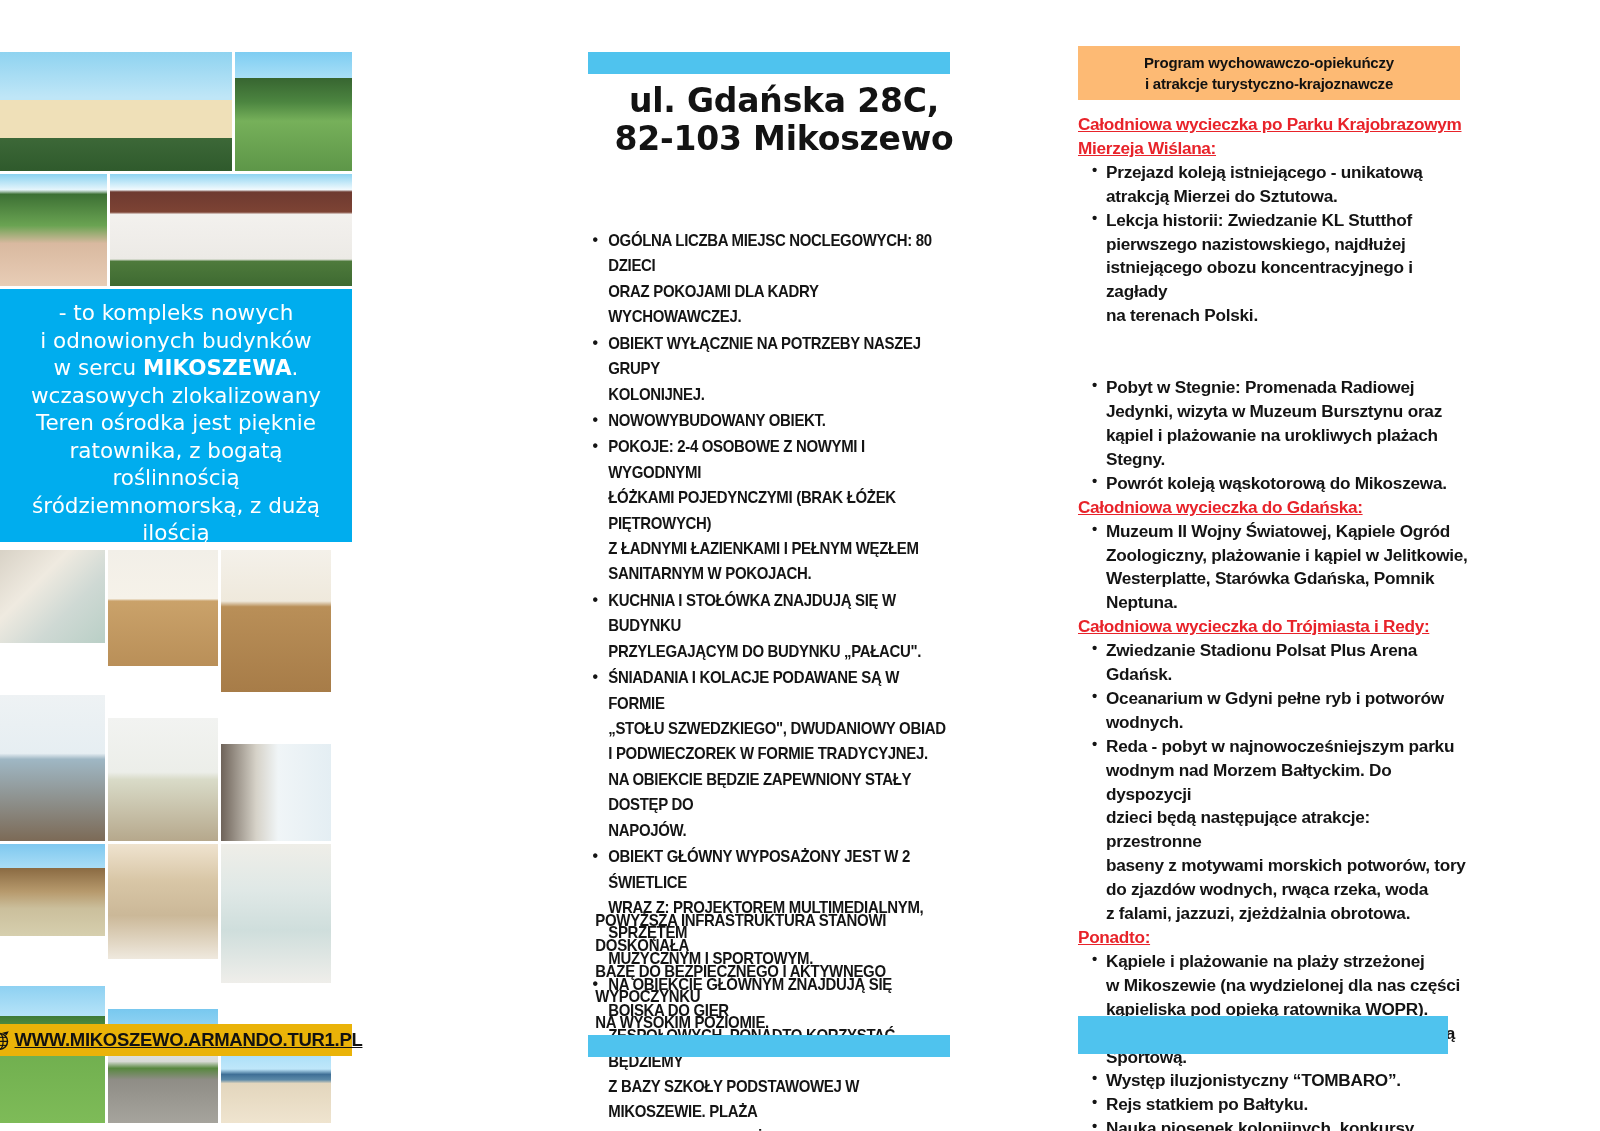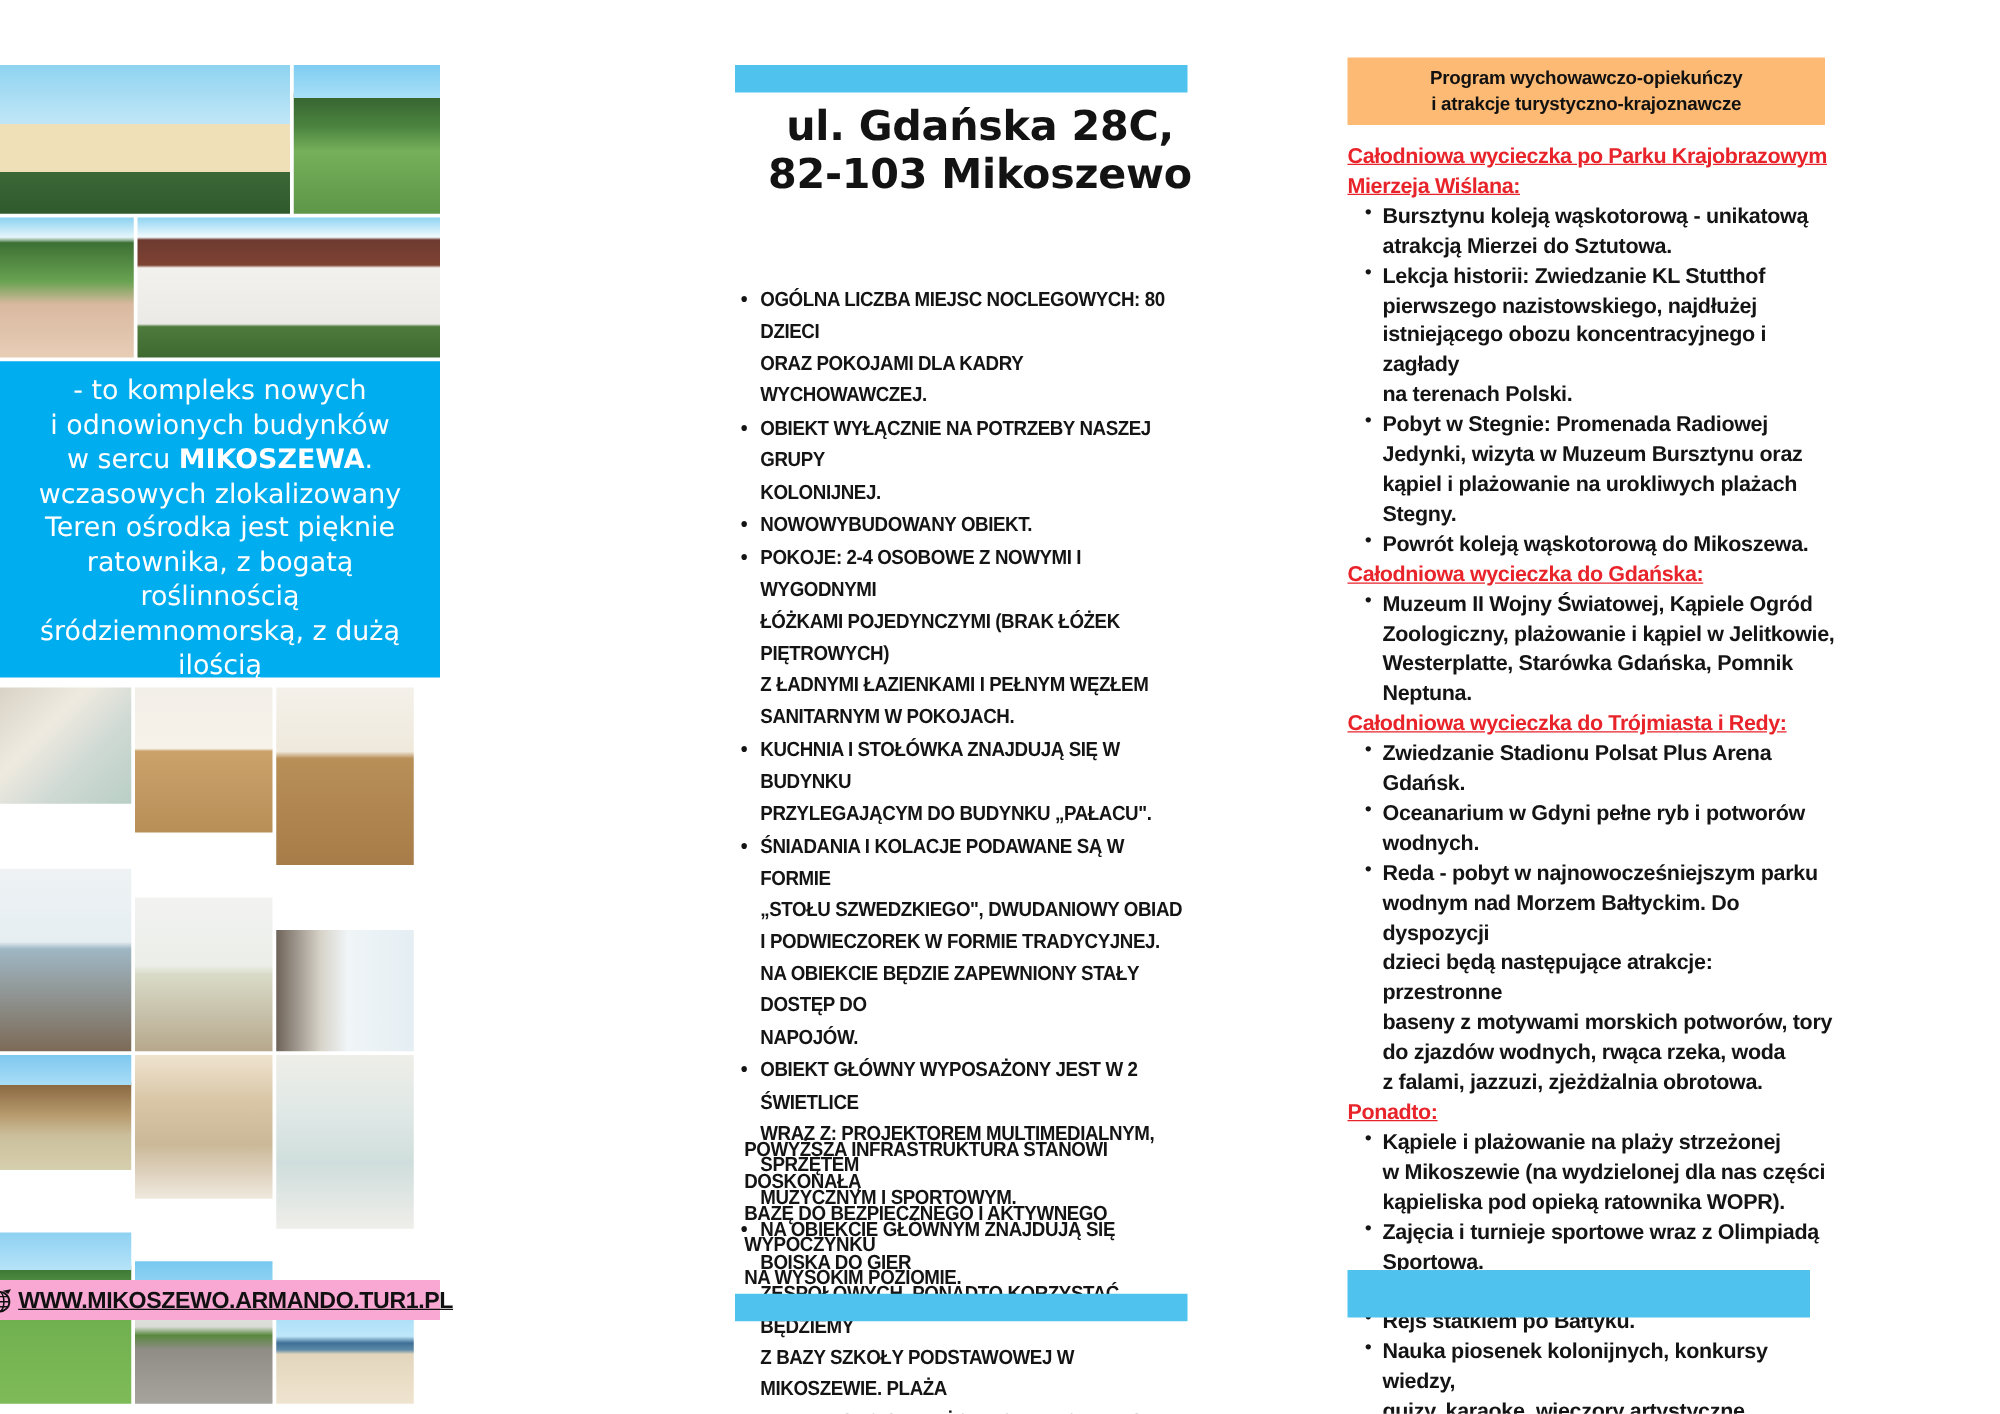--- a/index.html
+++ b/index.html
@@ -152,21 +152,21 @@
   }
   .blue-panel .ptext b { font-weight: 700; }
 
   
   .url-bar {
     position: absolute;
     left: 0;
     top: 1024px;
     width: 352px;
     height: 32px;
-    background: #f9a8d4;
+    background: #eab308;
     display: flex;
     align-items: center;
     justify-content: center;
     gap: 4px;
     box-sizing: border-box;
   }
   .url-bar .globe {
     width: 21px; height: 21px;
     flex: 0 0 auto;
     display: block;
@@ -415,27 +415,27 @@
     <div>Program wychowawczo-opiekuńczy</div>
     <div>i atrakcje turystyczno-krajoznawcze</div>
   </div>
 
   <div class="right-body">
 
     <div>
       <div class="rsec-head" style="white-space: pre-line;">Całodniowa wycieczka po Parku Krajobrazowym
 Mierzeja Wiślana:</div>
       <ul class="rlist">
-        <li style="white-space: pre-line;">Bursztynu koleją wąskotorową - unikatową
+        <li style="white-space: pre-line;">Przejazd koleją istniejącego - unikatową
 atrakcją Mierzei do Sztutowa.</li>
         <li style="white-space: pre-line;">Lekcja historii: Zwiedzanie KL Stutthof
 pierwszego nazistowskiego, najdłużej
 istniejącego obozu koncentracyjnego i zagłady
 na terenach Polski.</li>
-        <li style="white-space: pre-line;">Pobyt w Stegnie: Promenada Radiowej
+        <li style="white-space: pre-line; margin-top: 48px;">Pobyt w Stegnie: Promenada Radiowej
 Jedynki, wizyta w Muzeum Bursztynu oraz
 kąpiel i plażowanie na urokliwych plażach
 Stegny.</li>
         <li>Powrót koleją wąskotorową do Mikoszewa.</li>
       </ul>
     </div>
 
     <div>
       <div class="rsec-head">Całodniowa wycieczka do Gdańska:</div>
       <ul class="rlist">

